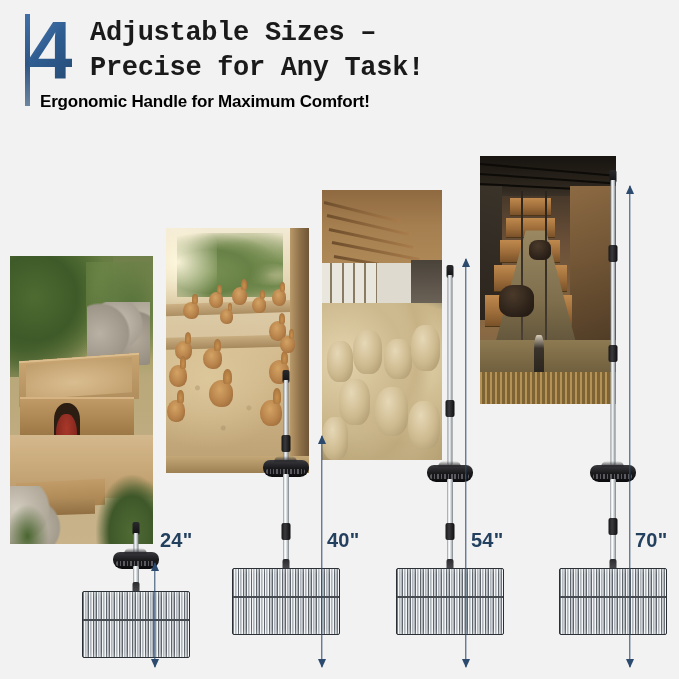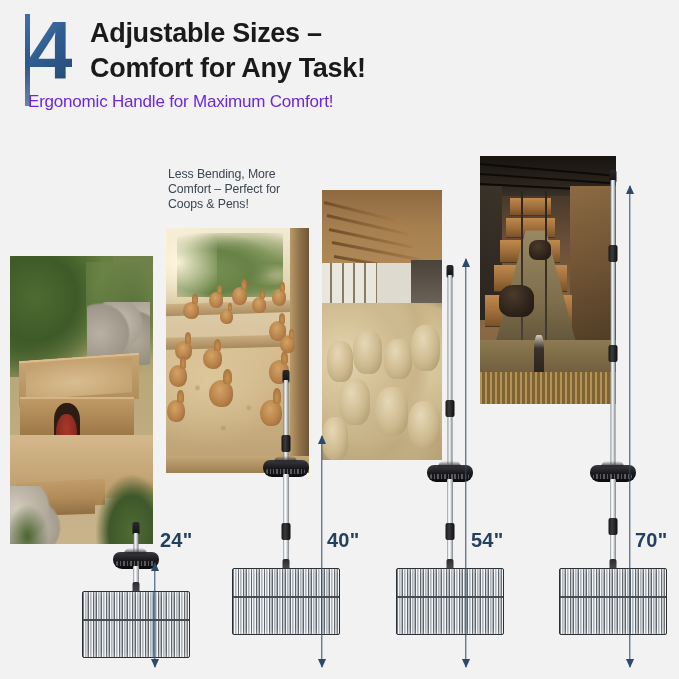--- a/index.html
+++ b/index.html
@@ -26,27 +26,27 @@
     position: absolute; left: 28px; top: 6px;
     font-size: 82px; font-weight: bold; line-height: 88px;
     letter-spacing: -2px;
     background: linear-gradient(135deg, #5d86b6 0%, #2f5d92 45%, #24486f 100%);
     -webkit-background-clip: text; background-clip: text;
     -webkit-text-fill-color: transparent; color: #2f5d92;
   }
   .title-l1, .title-l2 {
     position: absolute; left: 90px;
     font-size: 27px; font-weight: bold; color: #1a1a1a;
-    letter-spacing: -0.3px; white-space: nowrap;
+    letter-spacing: -0.3px; white-space: nowrap; font-family: Liberation Mono, monospace;
   }
   .title-l1 { top: 18px; }
   .title-l2 { top: 53px; }
   .subtitle {
-    position: absolute; left: 28px; top: 92px;
-    font-size: 17px; font-weight: normal; color: #6d28d9;
+    position: absolute; left: 40px; top: 92px;
+    font-size: 17px; font-weight: bold; color: #000000;
     letter-spacing: -0.2px; white-space: nowrap;
   }
 
   
   .caption {
     position: absolute;
     font-size: 12.3px; line-height: 15.2px;
     color: #3b4654; letter-spacing: -0.1px;
   }
 
@@ -383,25 +383,24 @@
 </style>
 </head>
 <body>
 
 <div id="stage">
 
   <div class="header">
     <div class="accent-bar"></div>
     <div class="big-four">4</div>
     <div class="title-l1">Adjustable Sizes –</div>
-    <div class="title-l2">Comfort for Any Task!</div>
+    <div class="title-l2">Precise for Any Task!</div>
     <div class="subtitle">Ergonomic Handle for Maximum Comfort!</div>
   </div>
 
-  <div class="caption" style="left:168px; top:167px; width:140px;">Less Bending, More Comfort – Perfect for Coops &amp; Pens!</div>
 
   <div class="photo" style="left:10px; top:256px; width:143px; height:288px;">
     <div class="ph-layer p1-bg"></div>
     <div class="p1-foliage"></div>
     <div class="p1-foliage2"></div>
     <div class="p1-rocksTop"></div>
     <div class="p1-boxTop"></div>
     <div class="p1-sandIn"></div>
     <div class="p1-boxFront"></div>
     <div class="p1-hole"></div>

